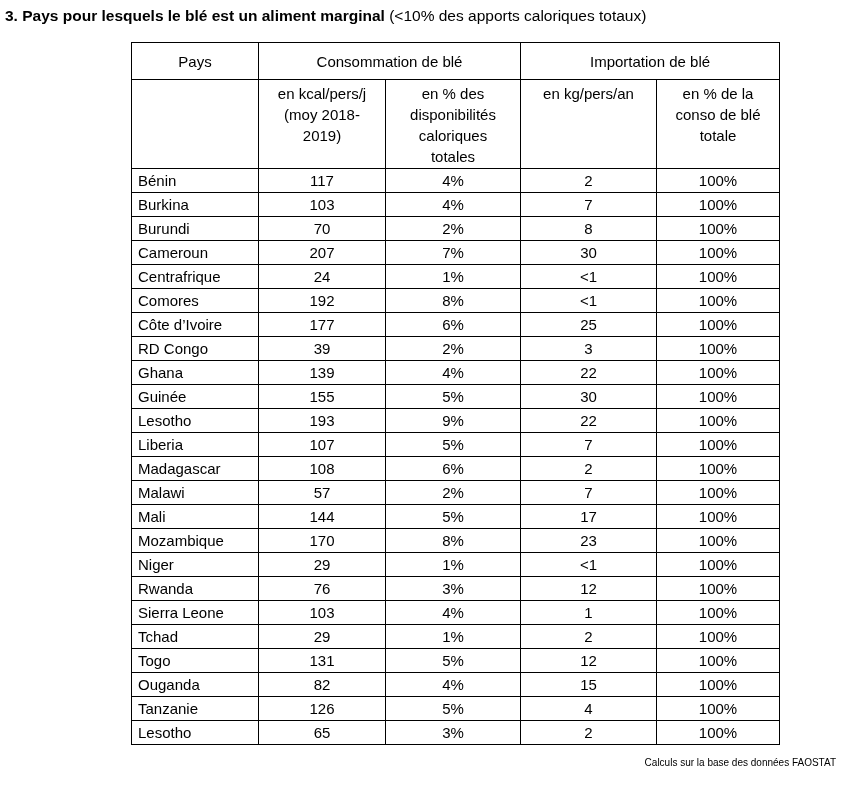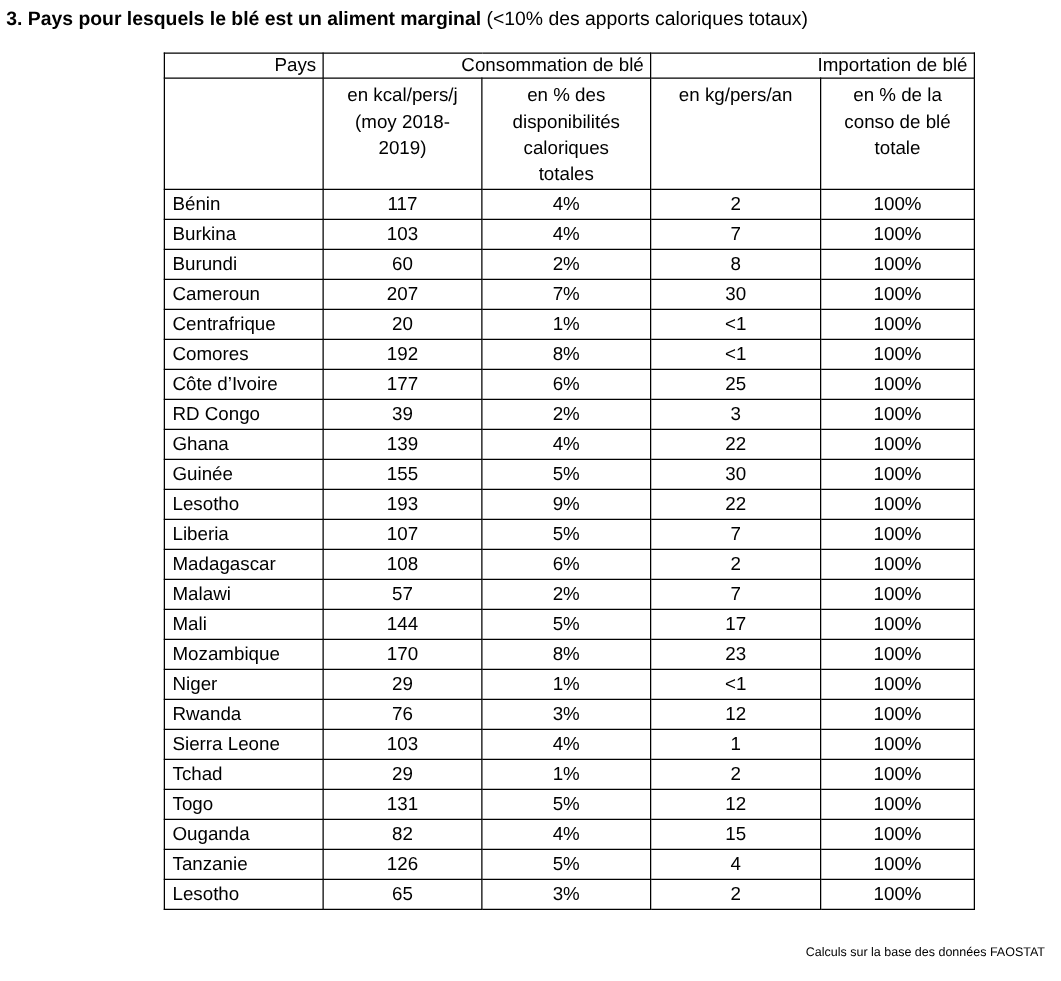--- a/index.html
+++ b/index.html
@@ -32,21 +32,21 @@
     font-size: 15px;
   }
   table.data-table td, table.data-table th {
     border: 1.5px solid #000000;
     font-weight: normal;
     padding: 1px 5px;
     text-align: center;
     vertical-align: middle;
     overflow: hidden;
   }
-  thead tr.group-row td { height: 20px; text-align: right; }
+  thead tr.group-row td { height: 37px; }
   thead tr.sub-row td {
     height: 88px;
     line-height: 21px;
     vertical-align: top;
     padding-top: 3px;
     white-space: pre-line;
     margin-left: 28px;
   }
   tbody td { height: 24px; line-height: 20px; }
   td.col-pays, tbody td:first-child {
@@ -110,37 +110,37 @@
       <tr>
         <td>Burkina</td>
         <td>103</td>
         <td>4%</td>
         <td>7</td>
         <td>100%</td>
       </tr>
 
       <tr>
         <td>Burundi</td>
-        <td>60</td>
+        <td>70</td>
         <td>2%</td>
         <td>8</td>
         <td>100%</td>
       </tr>
 
       <tr>
         <td>Cameroun</td>
         <td>207</td>
         <td>7%</td>
         <td>30</td>
         <td>100%</td>
       </tr>
 
       <tr>
         <td>Centrafrique</td>
-        <td>20</td>
+        <td>24</td>
         <td>1%</td>
         <td>&lt;1</td>
         <td>100%</td>
       </tr>
 
       <tr>
         <td>Comores</td>
         <td>192</td>
         <td>8%</td>
         <td>&lt;1</td>

